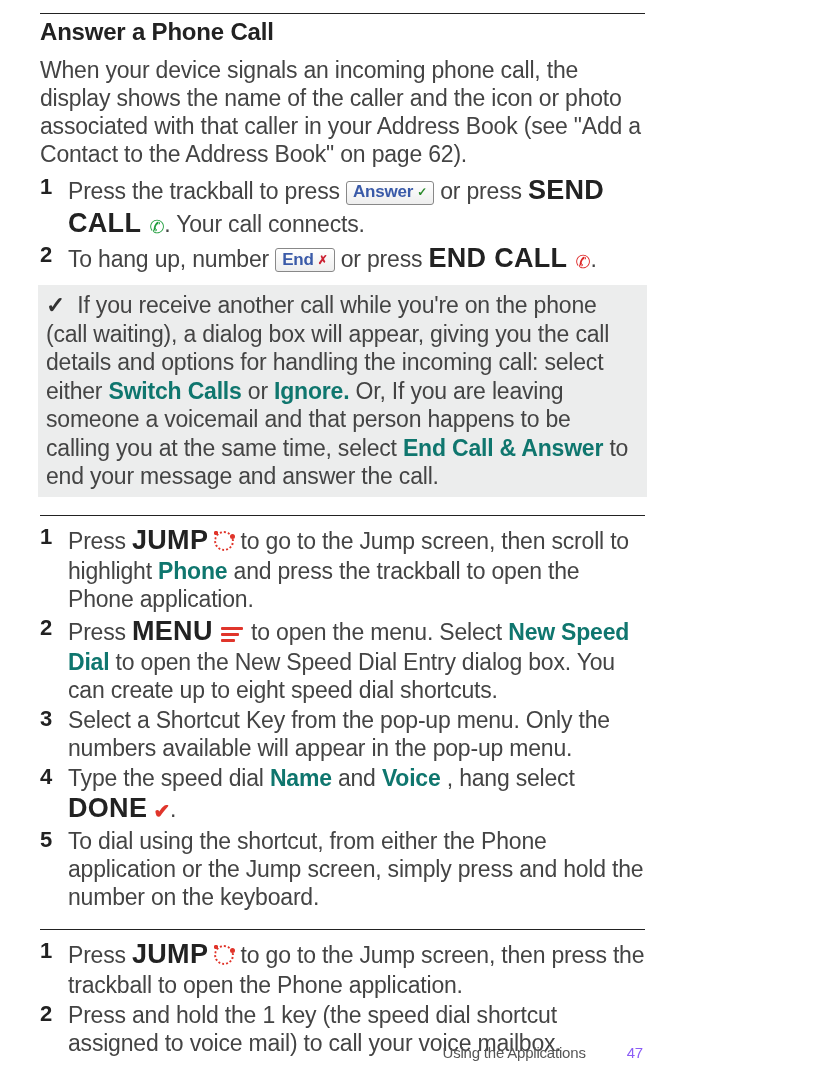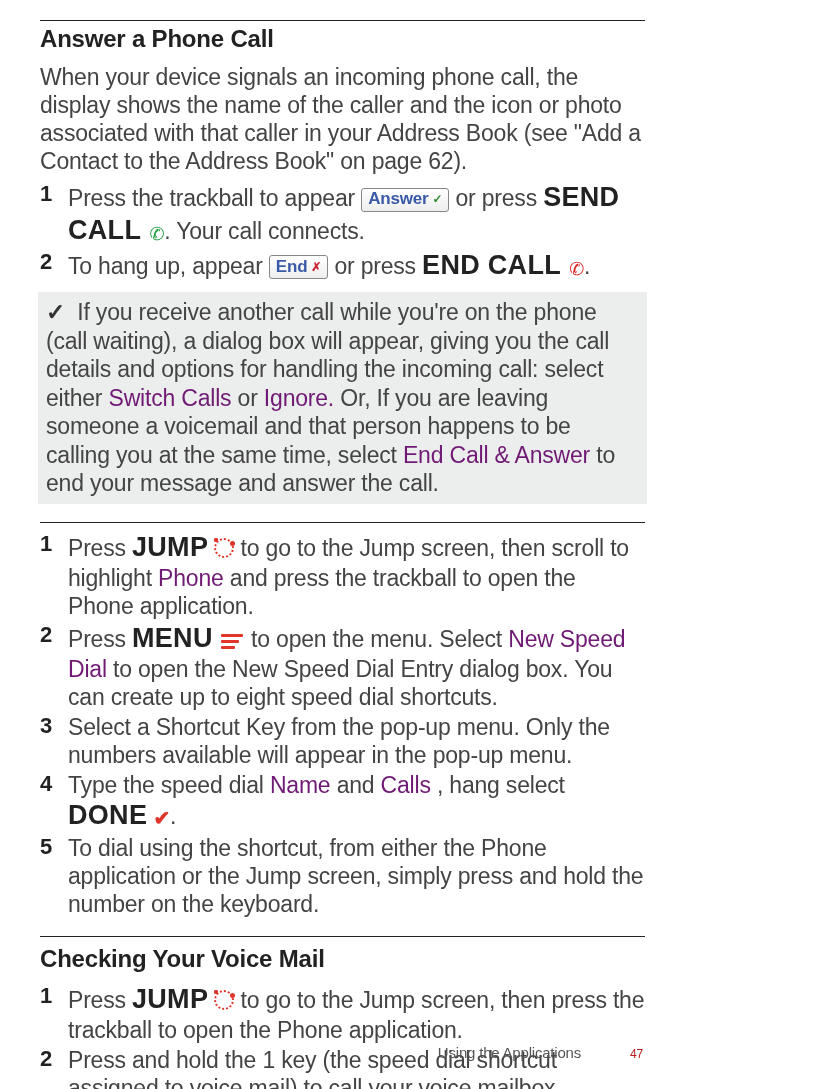--- a/index.html
+++ b/index.html
@@ -6,21 +6,21 @@
     margin: 0;
     padding: 0;
     font-family: "Helvetica Neue", Helvetica, Arial, sans-serif;
     color: #222;
     background: #fff;
   }
   .page {
     width: 685px;
     height: 1089px;
     box-sizing: border-box;
-    padding: 20px 40px 30px 40px;
+    padding: 13px 40px 30px 40px;
     position: relative;
     letter-spacing: -0.2px;
   }
   .hr {
     border: none;
     border-top: 1px solid #222;
     margin: 0 0 4px 0;
   }
   .hr-spaced {
     border: none;
@@ -58,22 +58,22 @@
   ol > li > .num {
     flex: 0 0 28px;
     font-weight: 700;
     color: #222;
     font-size: 22px;
   }
   ol > li > .body {
     flex: 1;
   }
   .strong {
-    font-weight: 400;
-    color: #701a75;
+    font-weight: 700;
+    color: #0f766e;
   }
   .allcaps {
     font-weight: 700;
     color: #222;
     font-size: 27px;
     letter-spacing: 0.3px;
   }
   .tipbox {
     background: #eceded;
     padding: 6px 10px 6px 8px;
@@ -178,49 +178,48 @@
     position: absolute;
     bottom: 28px;
     right: 42px;
     font-size: 15px;
     color: #555;
     display: flex;
     align-items: baseline;
     gap: 41px;
   }
   .footer .pageno {
-    font-size: 12px;
-    color: #b91c1c;
-    margin-left: 8px;
+    font-size: 15px;
+    color: #8b5cf6;
   }
 </style>
 </head>
 <body>
 
 <div class="page">
 
   <hr class="hr">
   <h1>Answer a Phone Call</h1>
   <p>When your device signals an incoming phone call, the display shows the name of the caller and the icon or photo associated with that caller in your Address Book (see "Add a Contact to the Address Book" on page 62).</p>
 
   <ol>
     <li>
       <span class="num">1</span>
       <span class="body">
-        <span>Press the trackball to appear </span>
+        <span>Press the trackball to press </span>
         <span class="btn-img btn-answer">Answer</span>
         <span> or press </span>
         <span class="allcaps">SEND CALL</span>
         <span class="icon-send">✆</span><span>. Your call connects.</span>
       </span>
     </li>
     <li>
       <span class="num">2</span>
       <span class="body">
-        <span>To hang up, appear </span>
+        <span>To hang up, number </span>
         <span class="btn-img btn-end">End</span>
         <span> or press </span>
         <span class="allcaps">END CALL</span>
         <span class="icon-end">✆</span><span>.</span>
       </span>
     </li>
   </ol>
 
   <div class="tipbox">
     <span class="check">✓</span>
@@ -261,34 +260,33 @@
     <li>
       <span class="num">3</span>
       <span class="body">Select a Shortcut Key from the pop-up menu. Only the numbers available will appear in the pop-up menu.</span>
     </li>
     <li>
       <span class="num">4</span>
       <span class="body">
         <span>Type the speed dial </span>
         <span class="strong">Name</span>
         <span> and </span>
-        <span class="strong">Calls</span>
+        <span class="strong">Voice</span>
         <span>, hang select </span>
         <span class="allcaps">DONE</span>
         <span class="icon-done">✔</span><span>.</span>
       </span>
     </li>
     <li>
       <span class="num">5</span>
       <span class="body">To dial using the shortcut, from either the Phone application or the Jump screen, simply press and hold the number on the keyboard.</span>
     </li>
   </ol>
 
   <hr class="hr-spaced">
-  <h2>Checking Your Voice Mail</h2>
 
   <ol>
     <li>
       <span class="num">1</span>
       <span class="body">
         <span>Press </span>
         <span class="allcaps">JUMP</span>
         <span class="icon-jump"><span class="dot"></span></span>
         <span> to go to the Jump screen, then press the trackball to open the Phone application.</span>
       </span>

